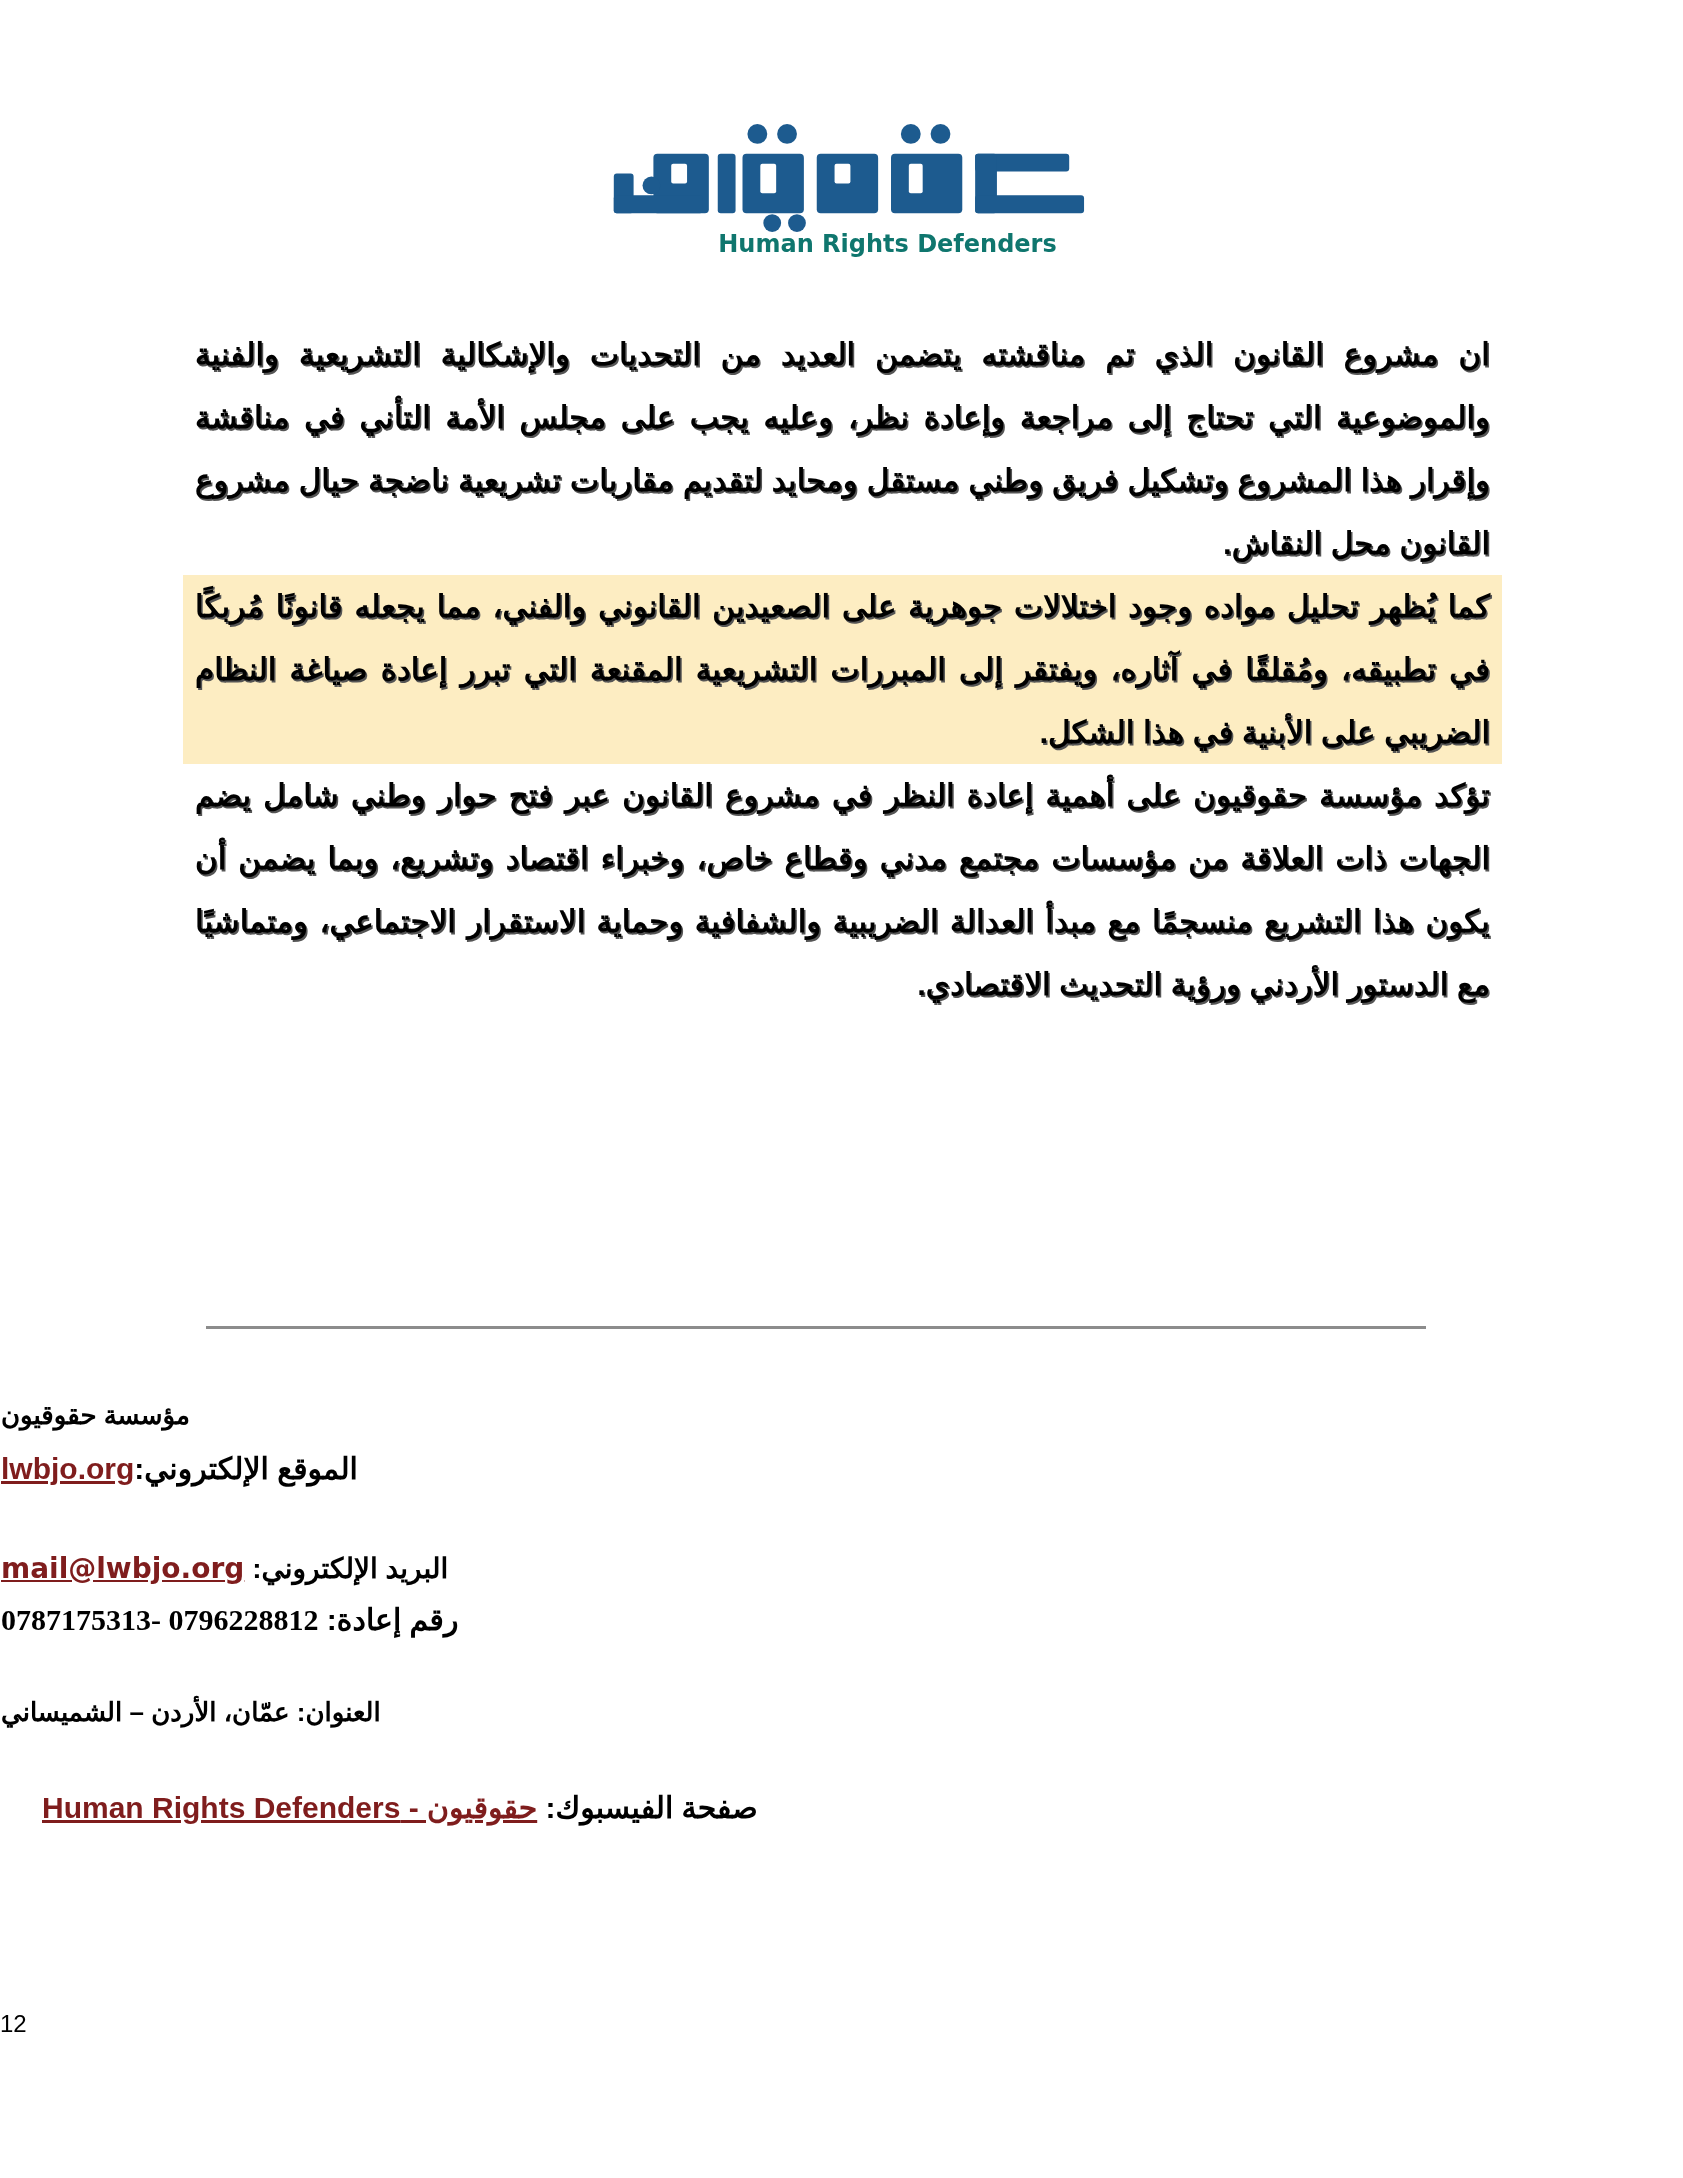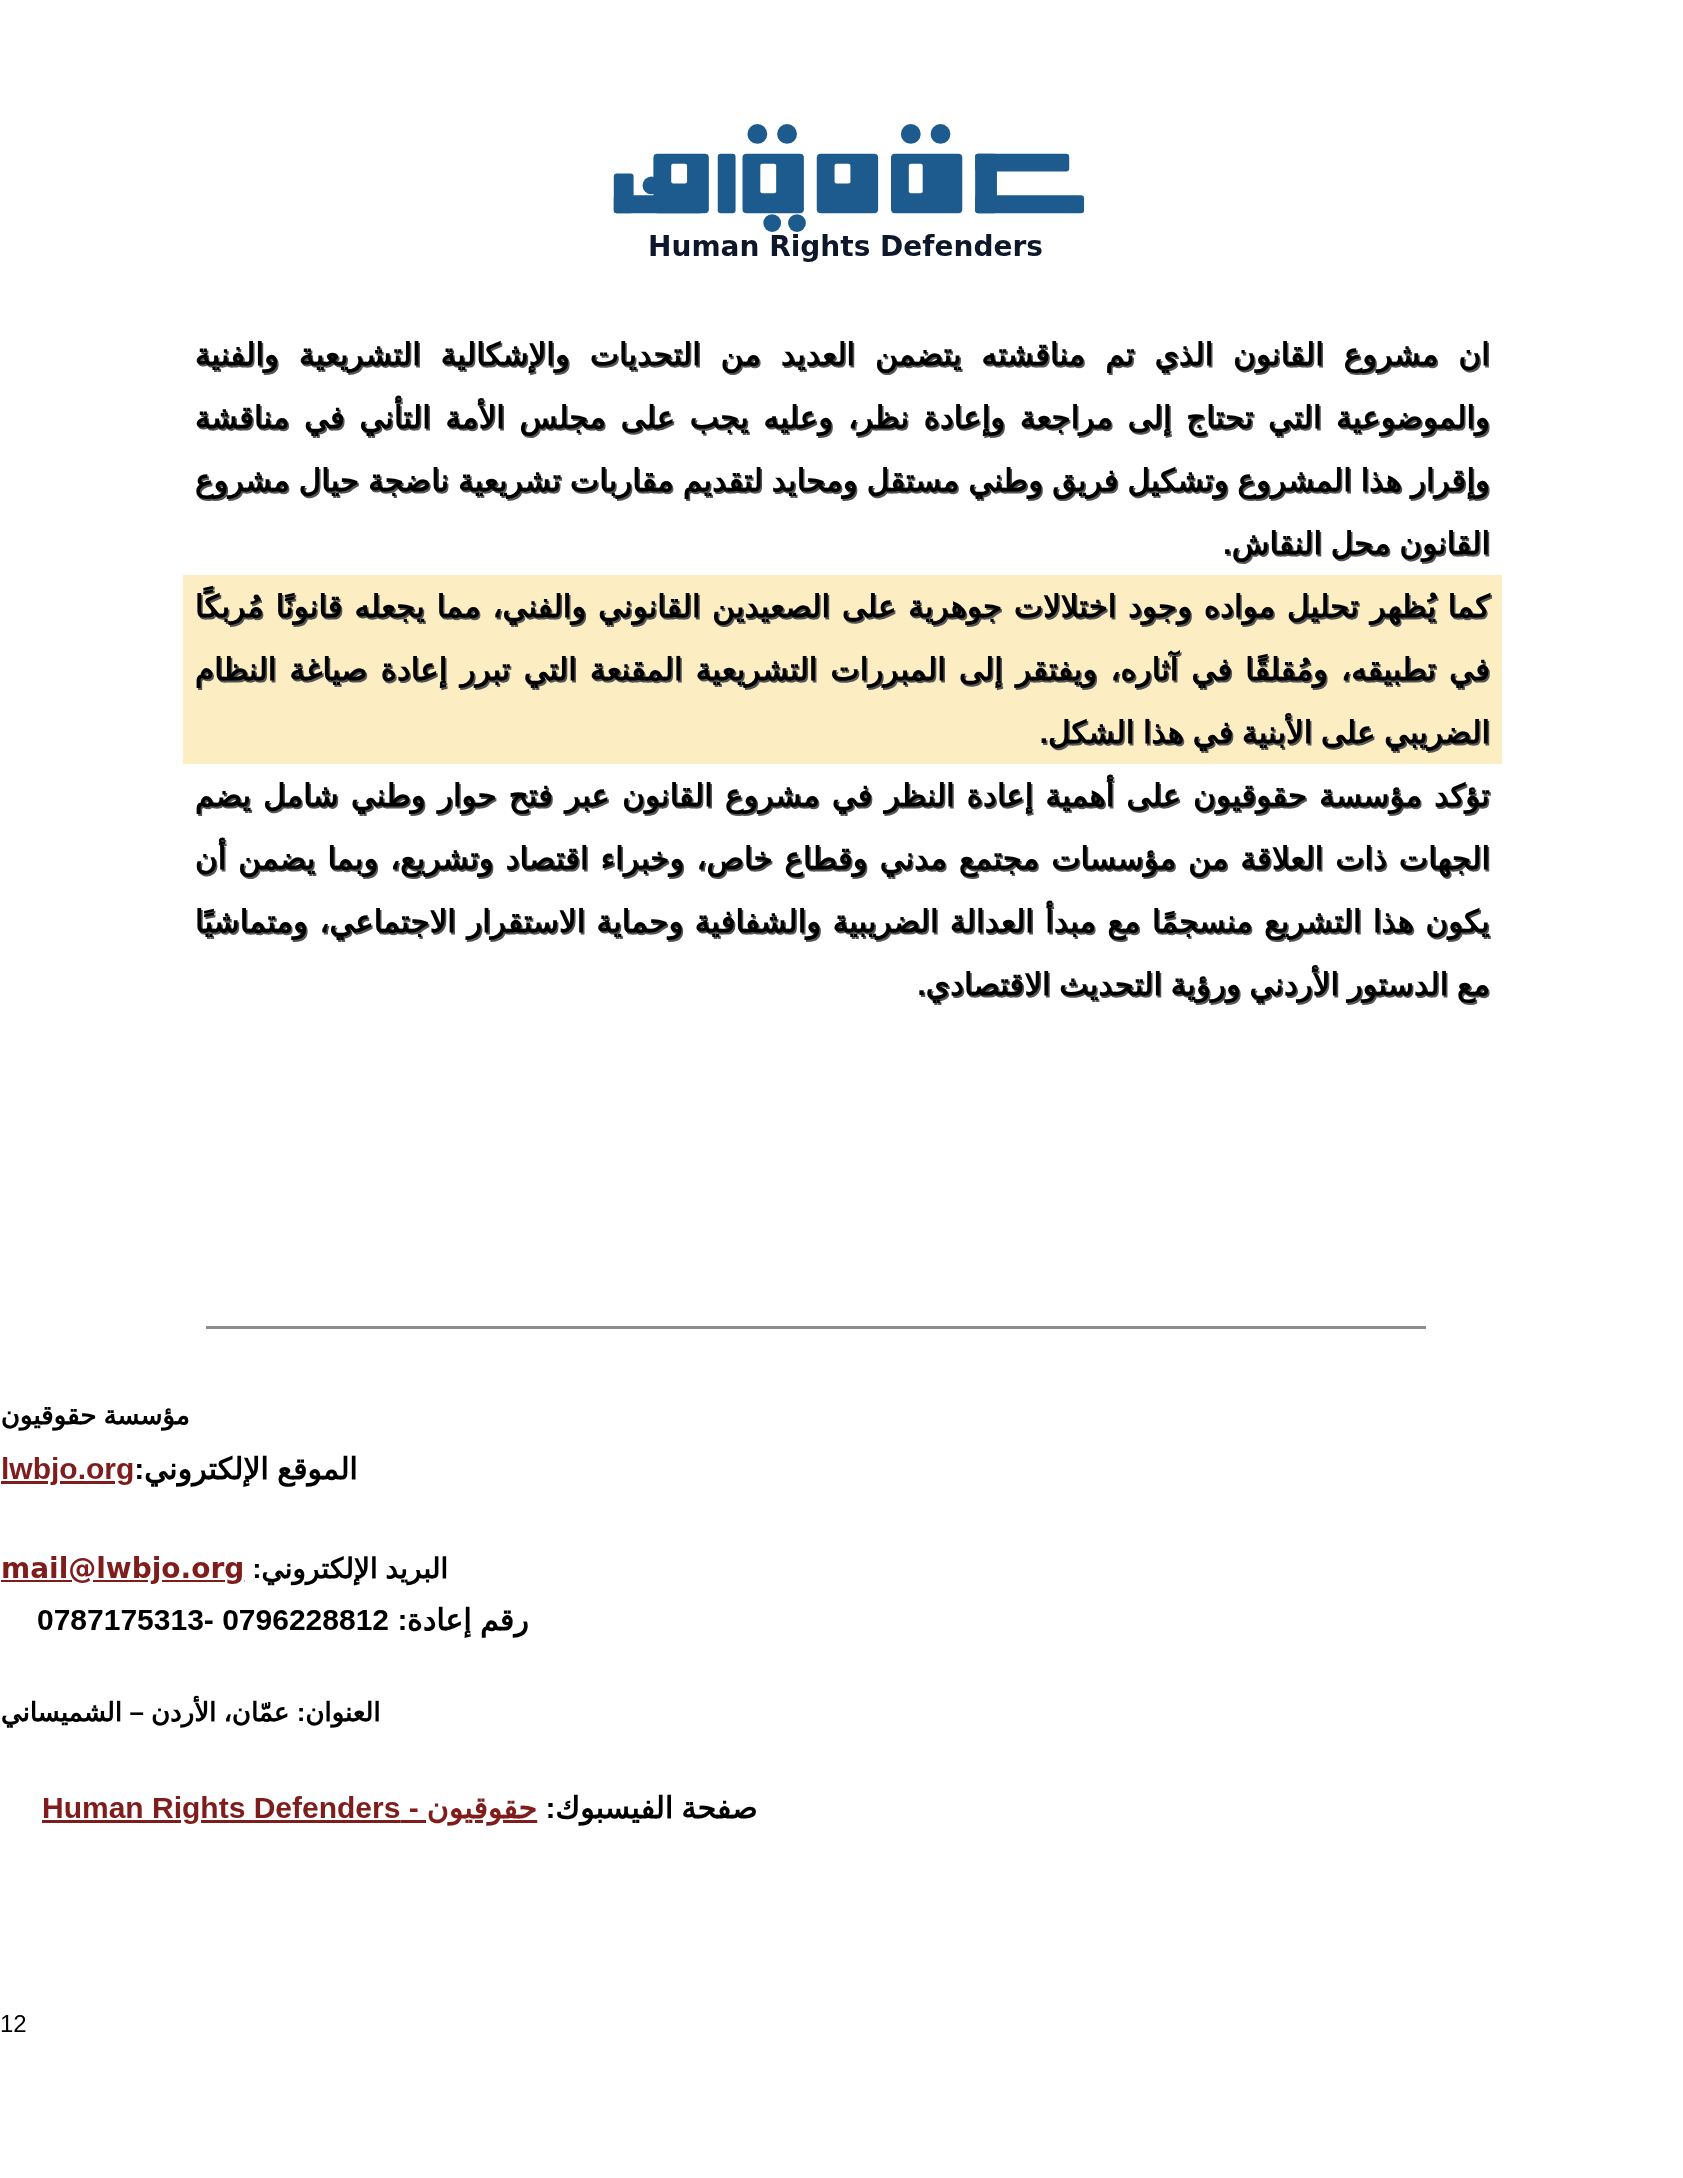--- a/index.html
+++ b/index.html
@@ -1,34 +1,34 @@
 <!DOCTYPE html>
 <html><head>
   <meta charset="utf-8">
   <style>
     html, body { margin: 0; padding: 0; background: #ffffff; }
     body { width: 1683px; height: 2178px; position: relative; overflow: hidden; font-family: "Liberation Sans", sans-serif; color: #000; }
     .logo { position: absolute; left: 594px; top: 124px; width: 495px; height: 158px; }
     .logo svg { display: block; }
-    .logo-en { position: absolute; left: 608px; top: 230px; width: 475px; text-align: center; font-family: "DejaVu Sans", sans-serif; font-weight: bold; font-size: 28px; color: #0f172a; letter-spacing: 0px; }
+    .logo-en { position: absolute; left: 650px; top: 230px; width: 475px; text-align: center; font-family: "DejaVu Sans", sans-serif; font-weight: bold; font-size: 24px; color: #0f766e; letter-spacing: 0px; }
     .content { position: absolute; left: 183px; top: 323px; width: 1319px; direction: rtl; }
     .para { font-weight: bold; font-size: 31px; line-height: 63px; text-align: justify; text-align-last: right; padding: 0 12px; text-shadow: 1.5px 1.5px 0 #555; }
     .para.hl { background: #fdedc2; }
     .para.last { border-bottom: 4px solid #f1c232; }
     .rule { position: absolute; left: 206px; top: 1326px; width: 1220px; height: 3px; background: #8c8c8c; }
     .footer { position: absolute; left: 1px; width: 1683px; text-align: left; direction: rtl; font-weight: bold; }
     .f-org { top: 1400px; font-size: 26px; }
     .f-web { top: 1451px; font-size: 30px; }
     .f-mail { top: 1552px; font-size: 28px; }
     .f-phone { top: 1602px; font-size: 30px; }
     .f-addr { top: 1697px; font-size: 26px; }
     .f-fb { top: 1790px; font-size: 30px; margin-left: 41px; }
     a.link { color: #7f1d1d; text-decoration: underline; }
     .mail-link { font-family: "DejaVu Sans", sans-serif; font-weight: bold; }
-    .num { font-family: Liberation Sans, sans-serif; font-weight: bold; margin-left: 36px; }
+    .num { font-family: Liberation Serif, serif; font-weight: bold; }
     .pagenum { position: absolute; top: 2010px; left: 0; width: 1683px; font-size: 24px; font-family: "Liberation Sans", sans-serif; }
   </style>
 </head>
 <body>
 
 <div class="logo">
   <svg width="495" height="109" viewBox="0 0 500 110">
     <g fill="#1d5b8f">
 
       <rect x="385" y="30" width="95" height="18" rx="3"></rect>

